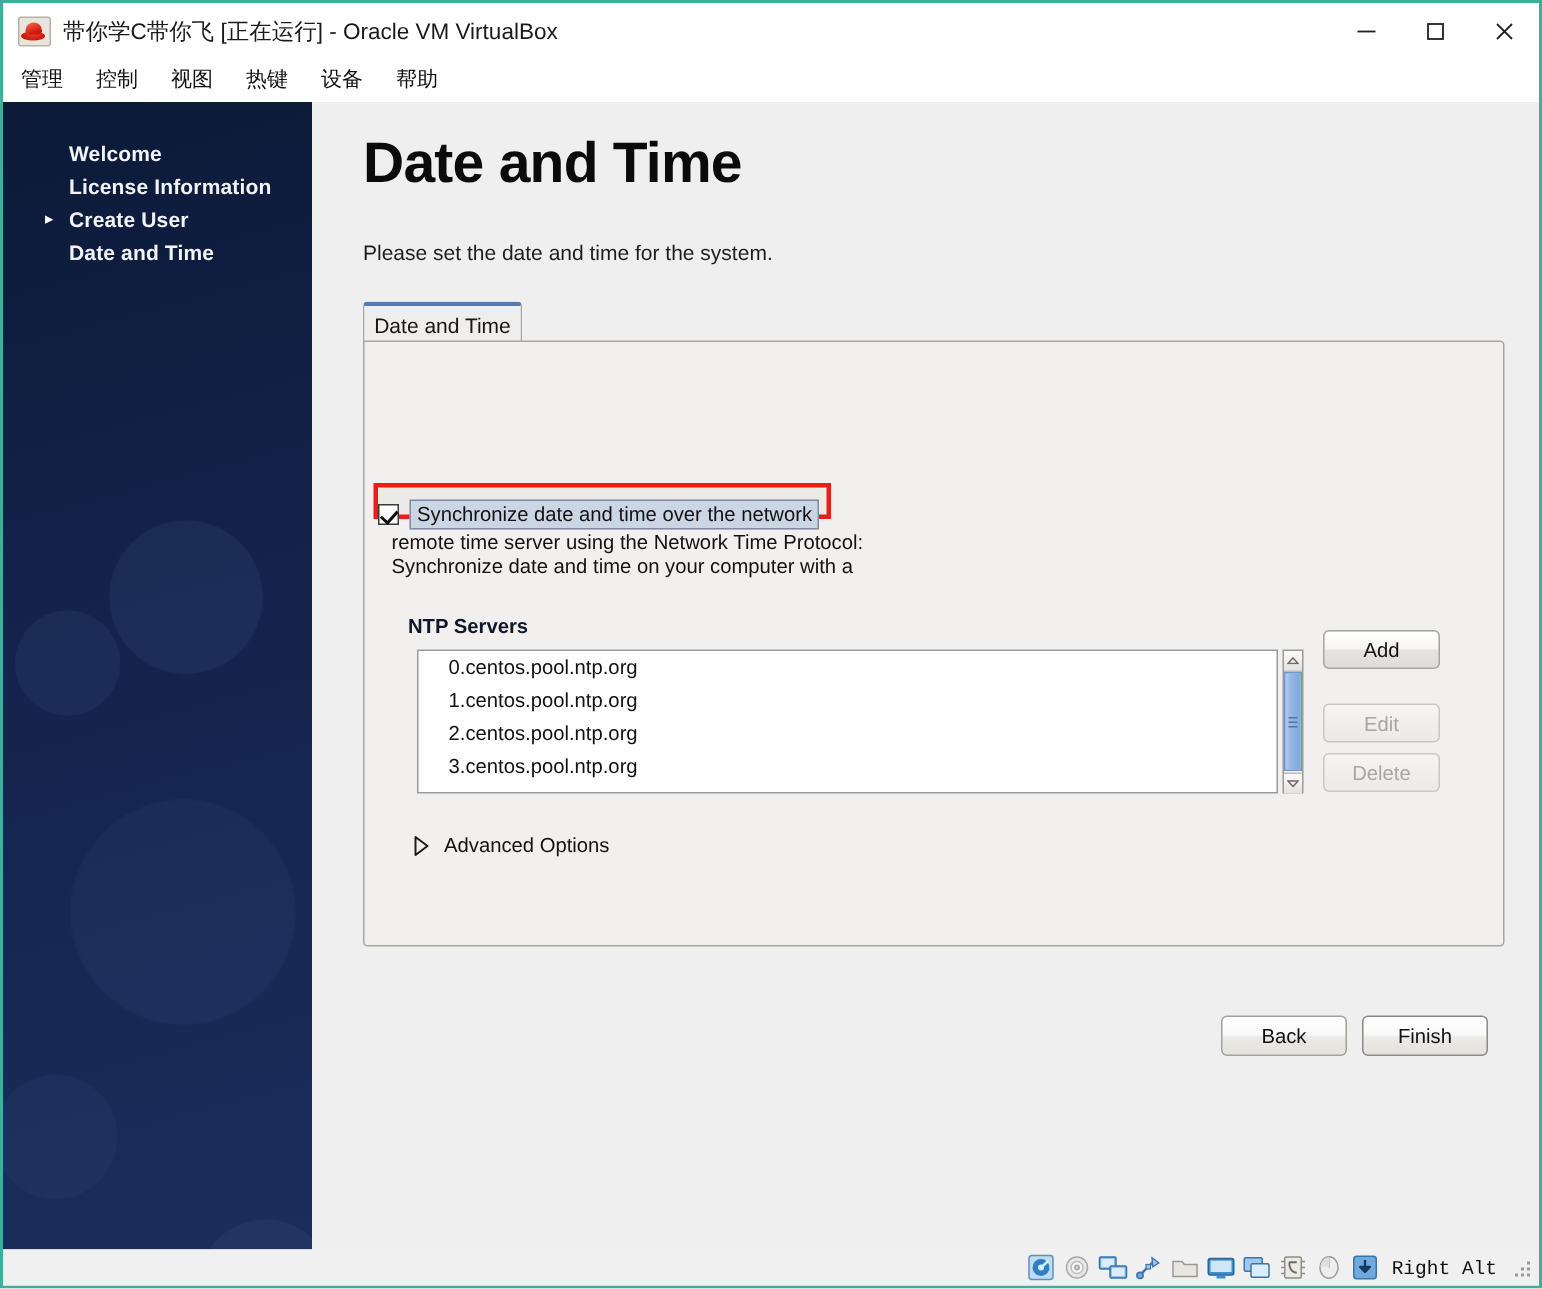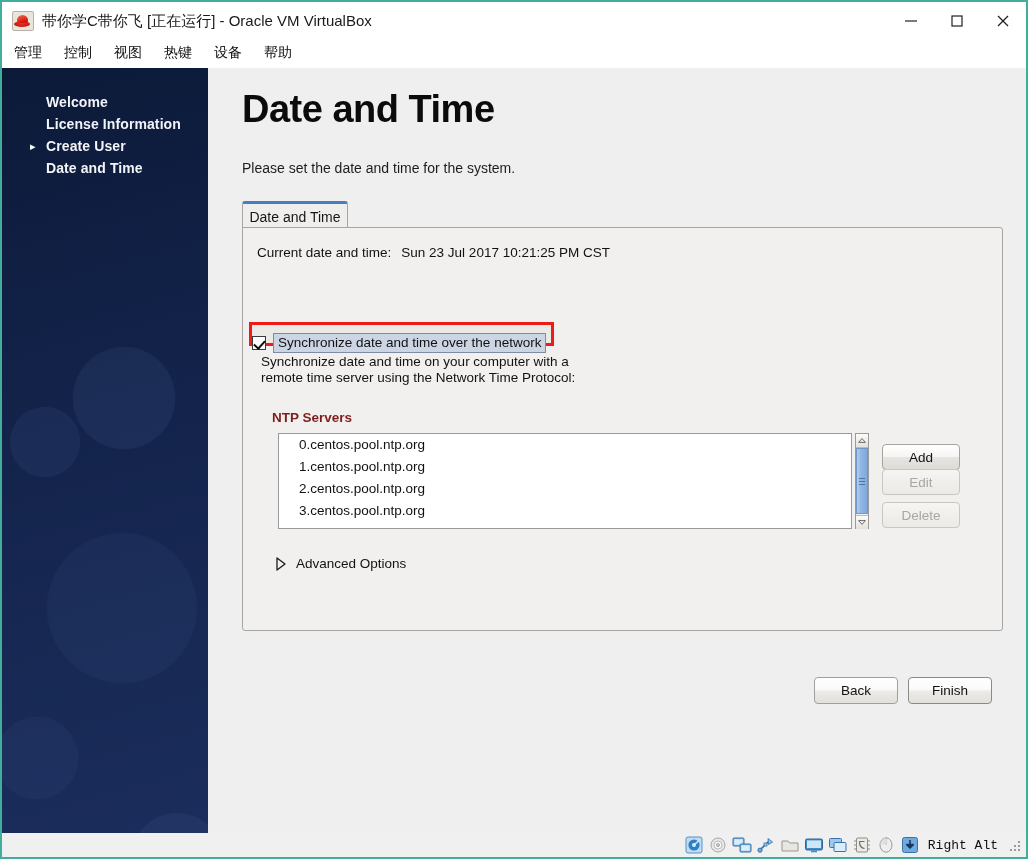--- a/index.html
+++ b/index.html
@@ -195,21 +195,21 @@
 
   #sync-desc {
     position: absolute; left: 18px; top: 126px;
     width: 420px;
     font-size: 13.5px; color: #121212; line-height: 16px;
   }
   #sync-desc div { white-space: nowrap; }
 
   #ntp-heading {
     position: absolute; left: 29px; top: 182px;
-    font-size: 13.5px; font-weight: bold; color: #7f1d1d;
+    font-size: 13.5px; font-weight: bold; color: #0f172a;
   }
 
   
   #ntp-listbox {
     position: absolute; left: 35px; top: 205px;
     width: 574px; height: 96px;
     box-sizing: border-box;
     background: #ffffff;
     border: 1px solid #9a9a9a;
     overflow: hidden;
@@ -262,21 +262,21 @@
     border: 1px solid #a6a49f;
     border-radius: 4px;
     font-size: 13.5px; color: #121212;
     display: flex; align-items: center; justify-content: center;
   }
   .side-btn.disabled {
     color: #a9a7a2;
     background: linear-gradient(#f6f5f3 0%, #f1efec 50%, #eceae6 100%);
     border-color: #c9c7c2;
   }
-  #btn-add { top: 216px; }
+  #btn-add { top: 192px; }
   #btn-edit { top: 241px; }
   #btn-delete { top: 274px; }
 
   
   #advanced {
     position: absolute; left: 22px; top: 328px;
     display: flex; align-items: center;
   }
   #adv-triangle {
     width: 0; height: 0; flex: 0 0 auto;
@@ -386,33 +386,30 @@
 
       <div id="page-title">Date and Time</div>
       <div id="page-subtitle">Please set the date and time for the system.</div>
 
       <div id="tabstrip">
         <div id="tab-dt">Date and Time</div>
       </div>
 
       <div id="panel">
 
-        <div id="current-line">
-          <span>Current date and time:</span><span class="cur-val">Sun 23 Jul 2017 10:21:25 PM CST</span>
-        </div>
 
         <div id="sync-highlight"></div>
         <div id="sync-row">
           <div id="sync-checkbox"></div>
           <div id="sync-label">Synchronize date and time over the network</div>
         </div>
 
         <div id="sync-desc">
+          <div>remote time server using the Network Time Protocol:</div>
           <div>Synchronize date and time on your computer with a</div>
-          <div>remote time server using the Network Time Protocol:</div>
         </div>
 
         <div id="ntp-heading">NTP Servers</div>
 
         <div id="ntp-listbox">
           <div class="ntp-row">0.centos.pool.ntp.org</div>
           <div class="ntp-row">1.centos.pool.ntp.org</div>
           <div class="ntp-row">2.centos.pool.ntp.org</div>
           <div class="ntp-row">3.centos.pool.ntp.org</div>
         </div>

